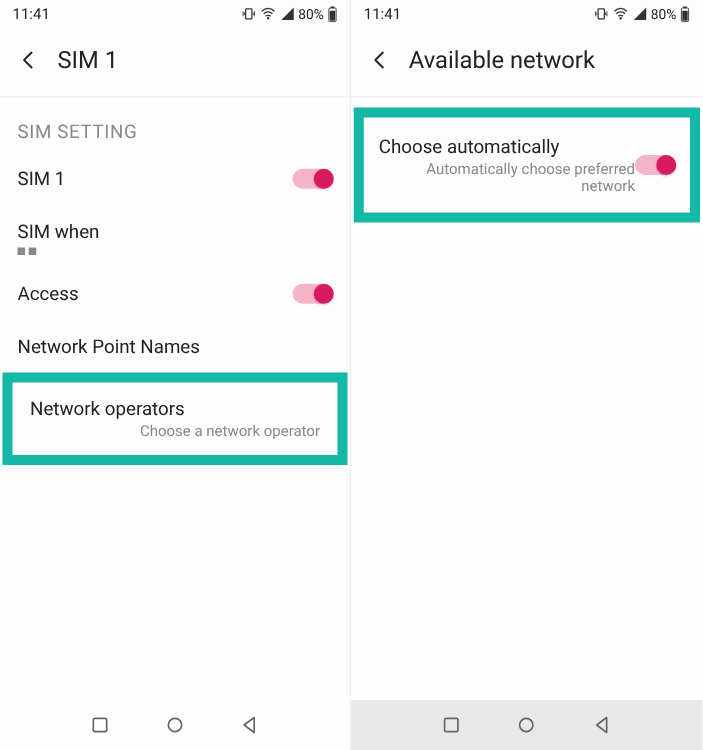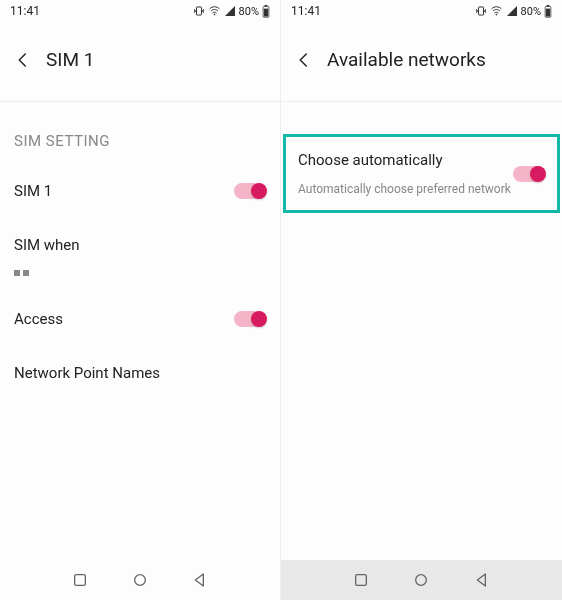--- a/index.html
+++ b/index.html
@@ -11,21 +11,20 @@
       display: flex;
       overflow: hidden;
     }
     .screen {
       width: 281px;
       height: 600px;
       background: #fdfdfd;
       display: flex;
       flex-direction: column;
       position: relative;
-      gap: 12px;
     }
     .screen.left { border-right: 1px solid #eee; }
     .status-bar {
       height: 22px;
       display: flex;
       align-items: center;
       padding: 0 10px;
       font-size: 12px;
       color: #222;
     }
@@ -63,42 +62,43 @@
     }
     .row-text { flex: 1; }
     .row-title {
       font-size: 15px;
       color: #222;
       font-weight: 400;
     }
     .row-sub {
       font-size: 12px;
       color: #888;
-      margin-top: 13px;
+      margin-top: 2px;
+      text-align: right;
     }
     .toggle {
       width: 32px;
       height: 16px;
       border-radius: 10px;
       position: relative;
       flex-shrink: 0;
     }
     .toggle.on { background: #f5b5c8; }
     .toggle .knob {
       width: 16px;
       height: 16px;
       border-radius: 50%;
       background: #d81b60;
       position: absolute;
       top: 0;
       right: -1px;
       box-shadow: 0 1px 2px rgba(0,0,0,0.2);
     }
     .highlight {
-      border: 3px solid #14b8a6;
+      border: 8px solid #14b8a6;
       position: relative;
       margin-left: 2px;
       margin-right: 2px;
     }
     .navbar {
       position: absolute;
       bottom: 0;
       left: 0;
       right: 0;
       height: 40px;
@@ -187,20 +187,26 @@
         <div class="knob"></div>
       </div>
   </div>
 
   <div class="row">
     <div class="row-text">
       <div class="row-title">Network Point Names</div>
     </div>
   </div>
 
+  <div class="row highlight">
+    <div class="row-text">
+      <div class="row-title">Network operators</div>
+      <div class="row-sub">Choose a network operator</div>
+    </div>
+  </div>
 
 
   <div class="navbar">
     <span>
         <svg width="16" height="16" viewBox="0 0 24 24">
           <rect x="4" y="4" width="16" height="16" rx="2" fill="none" stroke="#666" stroke-width="2"></rect>
         </svg>
       </span>
     <span>
         <svg width="16" height="16" viewBox="0 0 24 24">
@@ -237,21 +243,21 @@
         </svg>
     </div>
   </div>
 
   <div class="header">
     <span>
       <svg width="18" height="18" viewBox="0 0 24 24">
           <path d="M15 4l-8 8 8 8" stroke="#222" stroke-width="2" fill="none" stroke-linecap="round" stroke-linejoin="round"></path>
         </svg>
     </span>
-    <span class="header-title">Available networks</span>
+    <span class="header-title">Available network</span>
   </div>
 
   <div class="divider"></div>
 
   <div style="height:8px;"></div>
 
   <div class="row highlight" style="padding:14px 12px;">
     <div class="row-text">
       <div class="row-title">Choose automatically</div>
       <div class="row-sub">Automatically choose preferred network</div>

